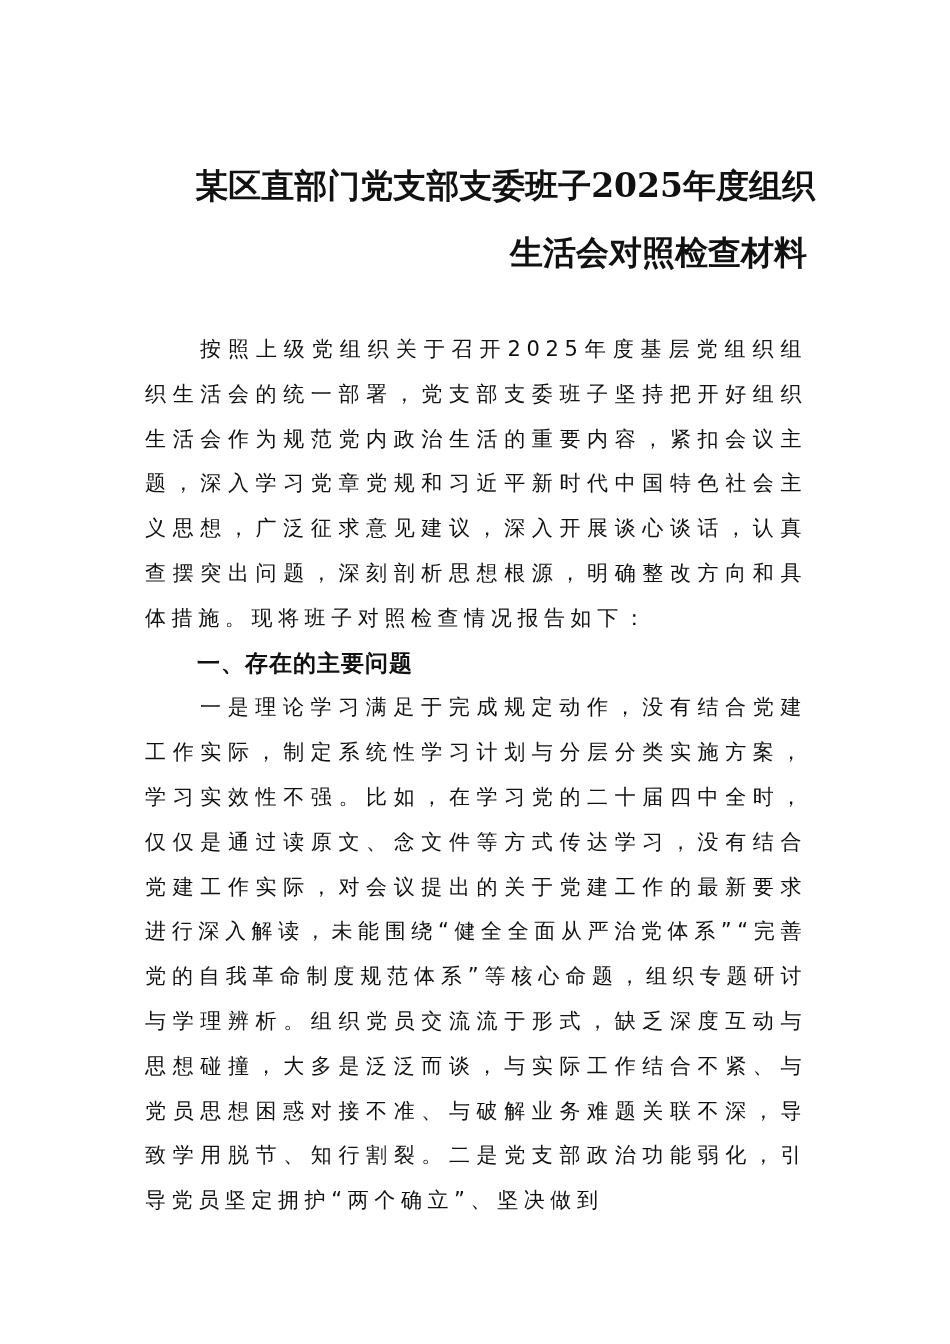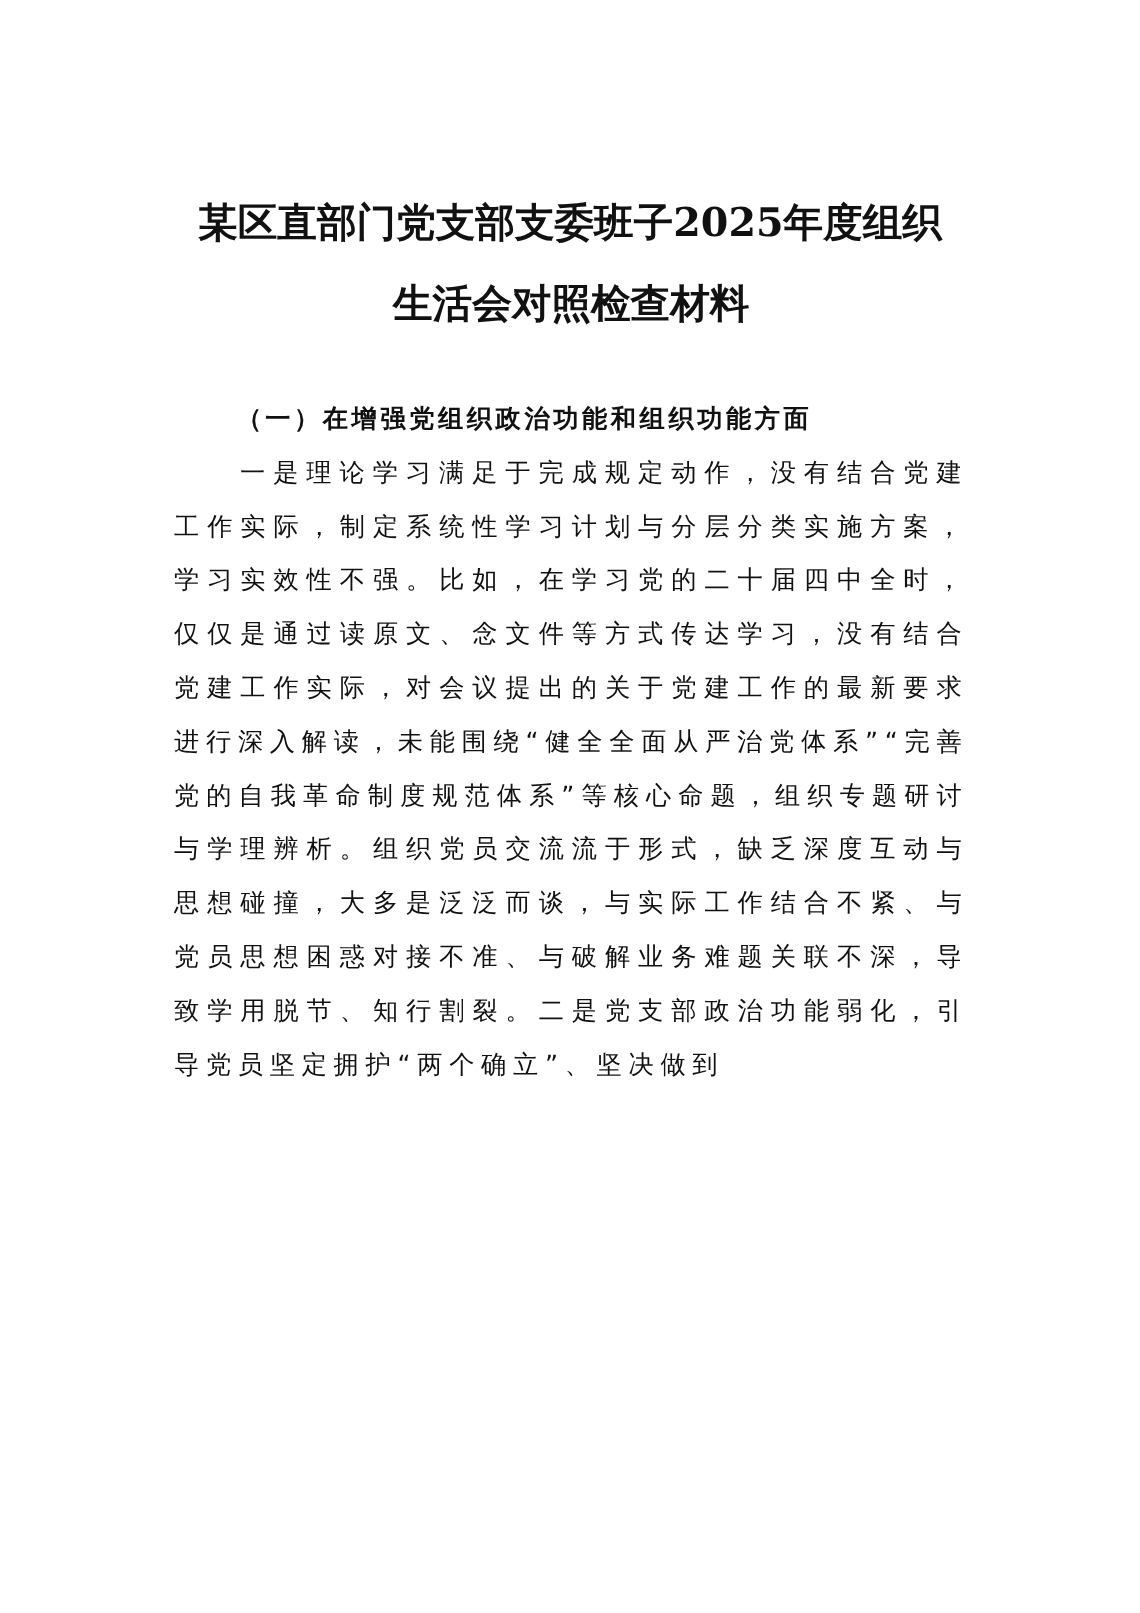--- a/index.html
+++ b/index.html
@@ -17,21 +17,21 @@
     .page {
       position: absolute;
       left: 145px;
       top: 0;
       width: 662px;
     }
     .title {
       font-family: "DejaVu Serif", "Liberation Serif", serif;
       font-weight: bold;
       font-size: 33px;
-      text-align: center;
+      text-align: right;
       margin: 0;
       letter-spacing: 0px;
       line-height: 72px;
       white-space: nowrap;
     }
     .title-1 { position: absolute; left: -10px; width: 680px; top: 150px; }
     .title-2 { position: absolute; left: 0; width: 662px; top: 220px; font-family: Liberation Mono, monospace; }
     .body {
       position: absolute;
       top: 327px;
@@ -67,16 +67,17 @@
     }
   </style>
 </head>
 <body>
 
 <div class="page">
   <h1 class="title title-1">某区直部门党支部支委班子2025年度组织</h1>
   <h1 class="title title-2">生活会对照检查材料</h1>
 
   <div class="body">
-    <h3 class="h2">（一）在增强党组织政治功能和组织功能方面</h3>
+    <p class="para">按照上级党组织关于召开2025年度基层党组织组织生活会的统一部署，党支部支委班子坚持把开好组织生活会作为规范党内政治生活的重要内容，紧扣会议主题，深入学习党章党规和习近平新时代中国特色社会主义思想，广泛征求意见建议，深入开展谈心谈话，认真查摆突出问题，深刻剖析思想根源，明确整改方向和具体措施。现将班子对照检查情况报告如下：</p>
+    <h2 class="h1">一、存在的主要问题</h2>
     <p class="para">一是理论学习满足于完成规定动作，没有结合党建工作实际，制定系统性学习计划与分层分类实施方案，学习实效性不强。比如，在学习党的二十届四中全时，仅仅是通过读原文、念文件等方式传达学习，没有结合党建工作实际，对会议提出的关于党建工作的最新要求进行深入解读，未能围绕“健全全面从严治党体系”“完善党的自我革命制度规范体系”等核心命题，组织专题研讨与学理辨析。组织党员交流流于形式，缺乏深度互动与思想碰撞，大多是泛泛而谈，与实际工作结合不紧、与党员思想困惑对接不准、与破解业务难题关联不深，导致学用脱节、知行割裂。二是党支部政治功能弱化，引导党员坚定拥护“两个确立”、坚决做到</p>
   </div>
 </div>
 
 </body></html>

